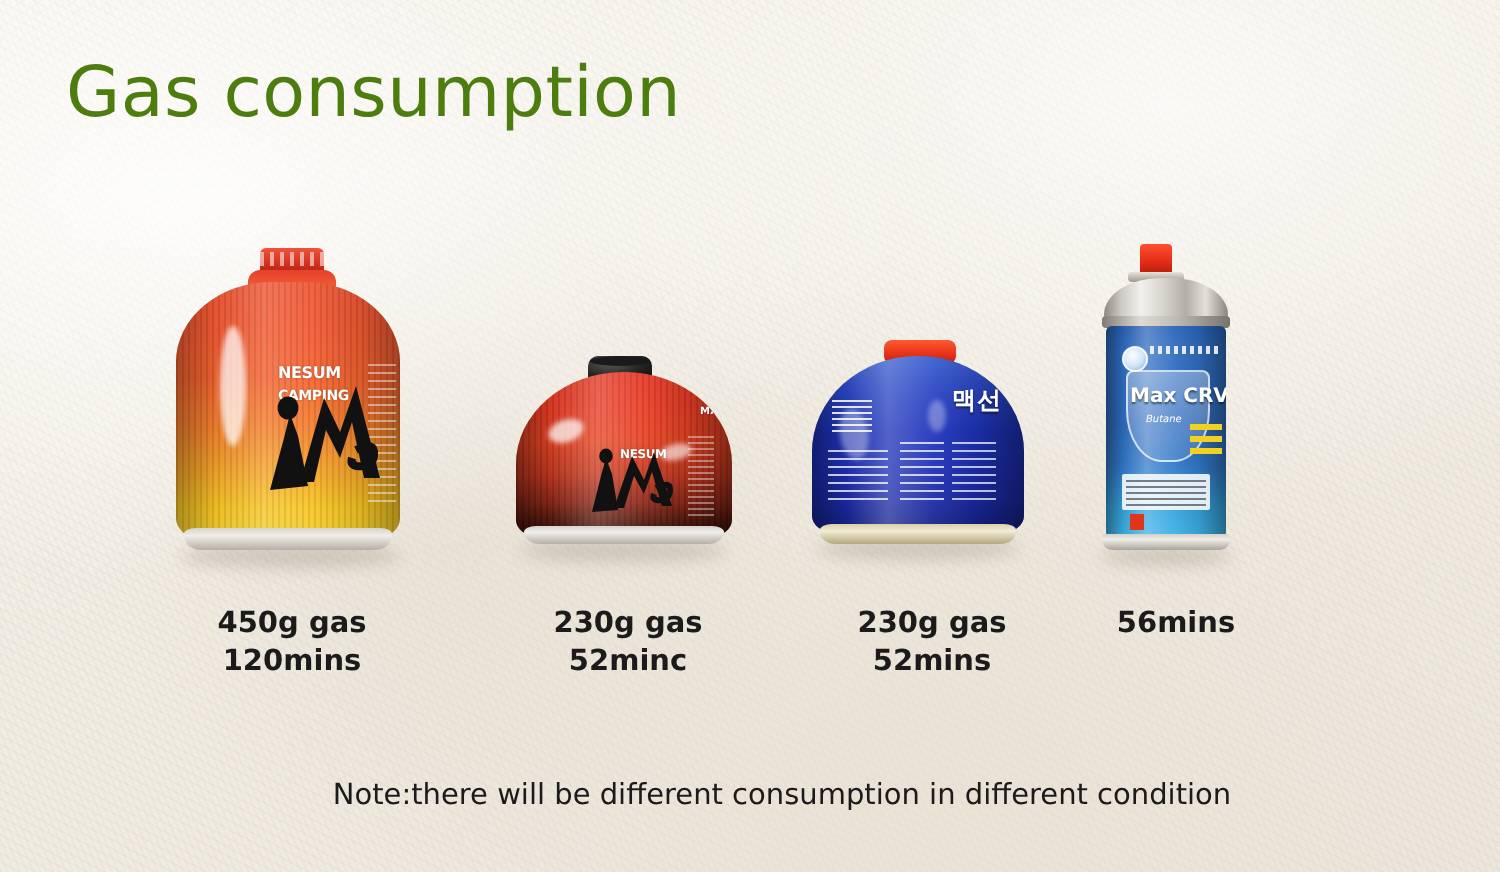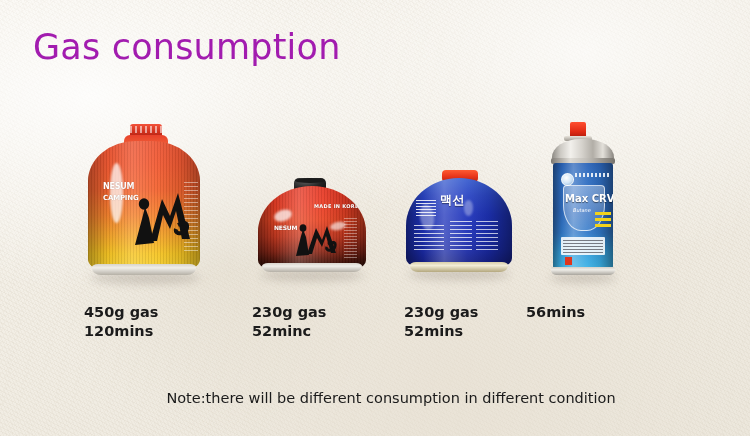--- a/index.html
+++ b/index.html
@@ -35,21 +35,21 @@
       repeating-linear-gradient(67deg, rgba(205,196,180,.14) 0px, rgba(205,196,180,.14) 1px, rgba(255,255,255,0) 1px, rgba(255,255,255,0) 3px),
       linear-gradient(160deg, #f8f5ee 0%, #f2eee5 48%, #ece7dc 100%);
     pointer-events: none;
   }
 
   #infographic-title {
     position: absolute;
     left: 33px;
     top: 27px;
     font-size: 35px;
-    color: #a21caf;
+    color: #4d7c0f;
     letter-spacing: .2px;
     white-space: nowrap;
   }
 
   
   .canister {
     position: absolute;
   }
   .can-body {
     position: absolute;
@@ -84,20 +84,21 @@
     font-weight: bold;
     color: #111;
   }
   .label-text {
     position: absolute;
     color: #fff;
     line-height: 1.05;
     letter-spacing: -0.2px;
     white-space: nowrap;
     text-shadow: 0 0 1px rgba(0,0,0,.35);
+    margin-left: 36px;
   }
 
   
   #canister-1 { left: 84px; top: 124px; width: 120px; height: 160px; }
   #can1-cap {
     position: absolute; left: 46px; top: 0; width: 32px; height: 14px;
     background: linear-gradient(180deg, #f2523a 0%, #cf2f1c 60%, #a82313 100%);
     border-radius: 3px 3px 2px 2px;
   }
   #can1-cap-notches {
@@ -337,20 +338,21 @@
   }
   #can4-shadow { left: 2px; top: 151px; width: 66px; height: 10px; }
 
   
   #spec-labels {
     position: absolute;
     left: 0; top: 303px; width: 750px; height: 45px;
   }
   .spec-label {
     position: absolute;
+    text-align: center;
     font-size: 14.5px;
     color: #1b1b1b;
     line-height: 1.32;
     white-space: nowrap;
   }
   .spec-weight { display: block; font-weight: bold; }
   .spec-time   { display: block; font-weight: bold; }
 
   #spec-label-0 { left: 84px;  width: 124px; }
   #spec-label-1 { left: 252px; width: 124px; }

